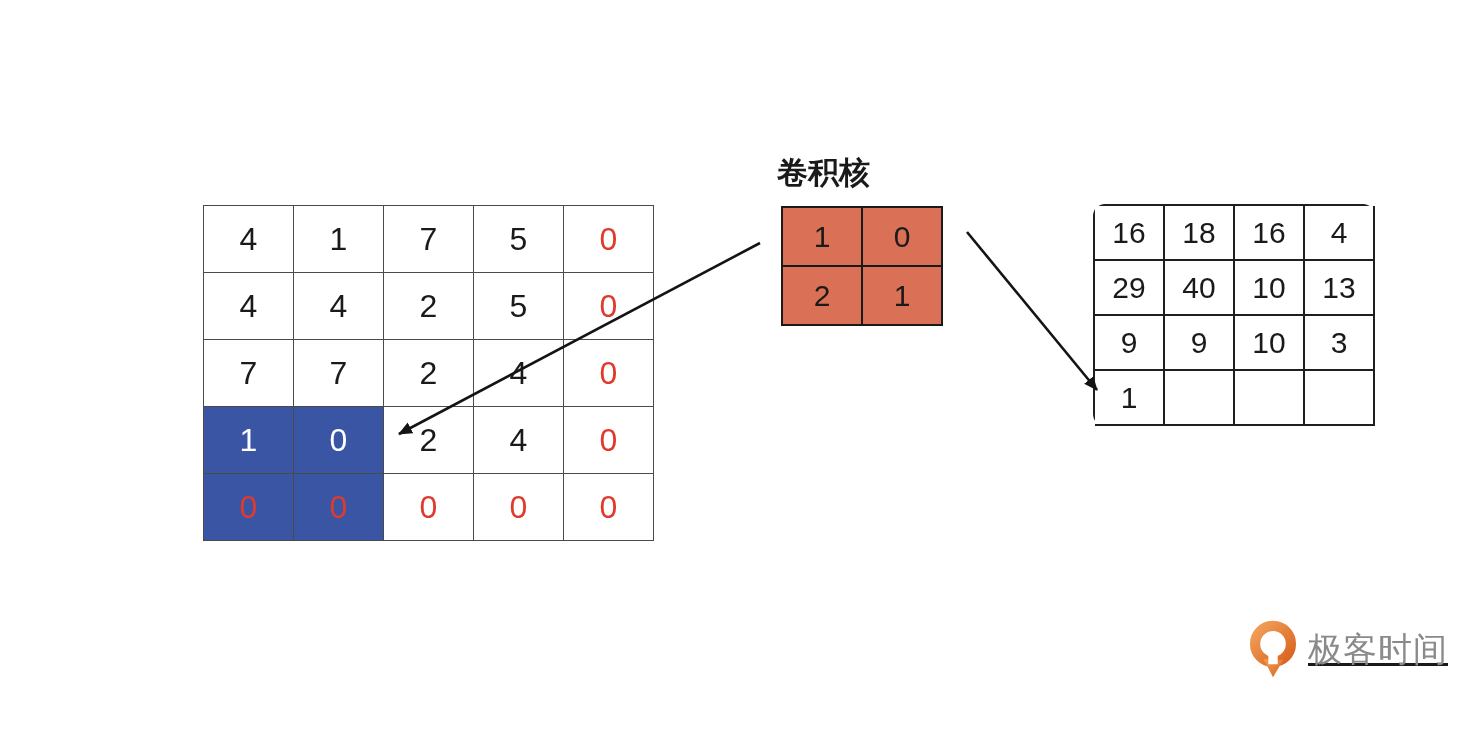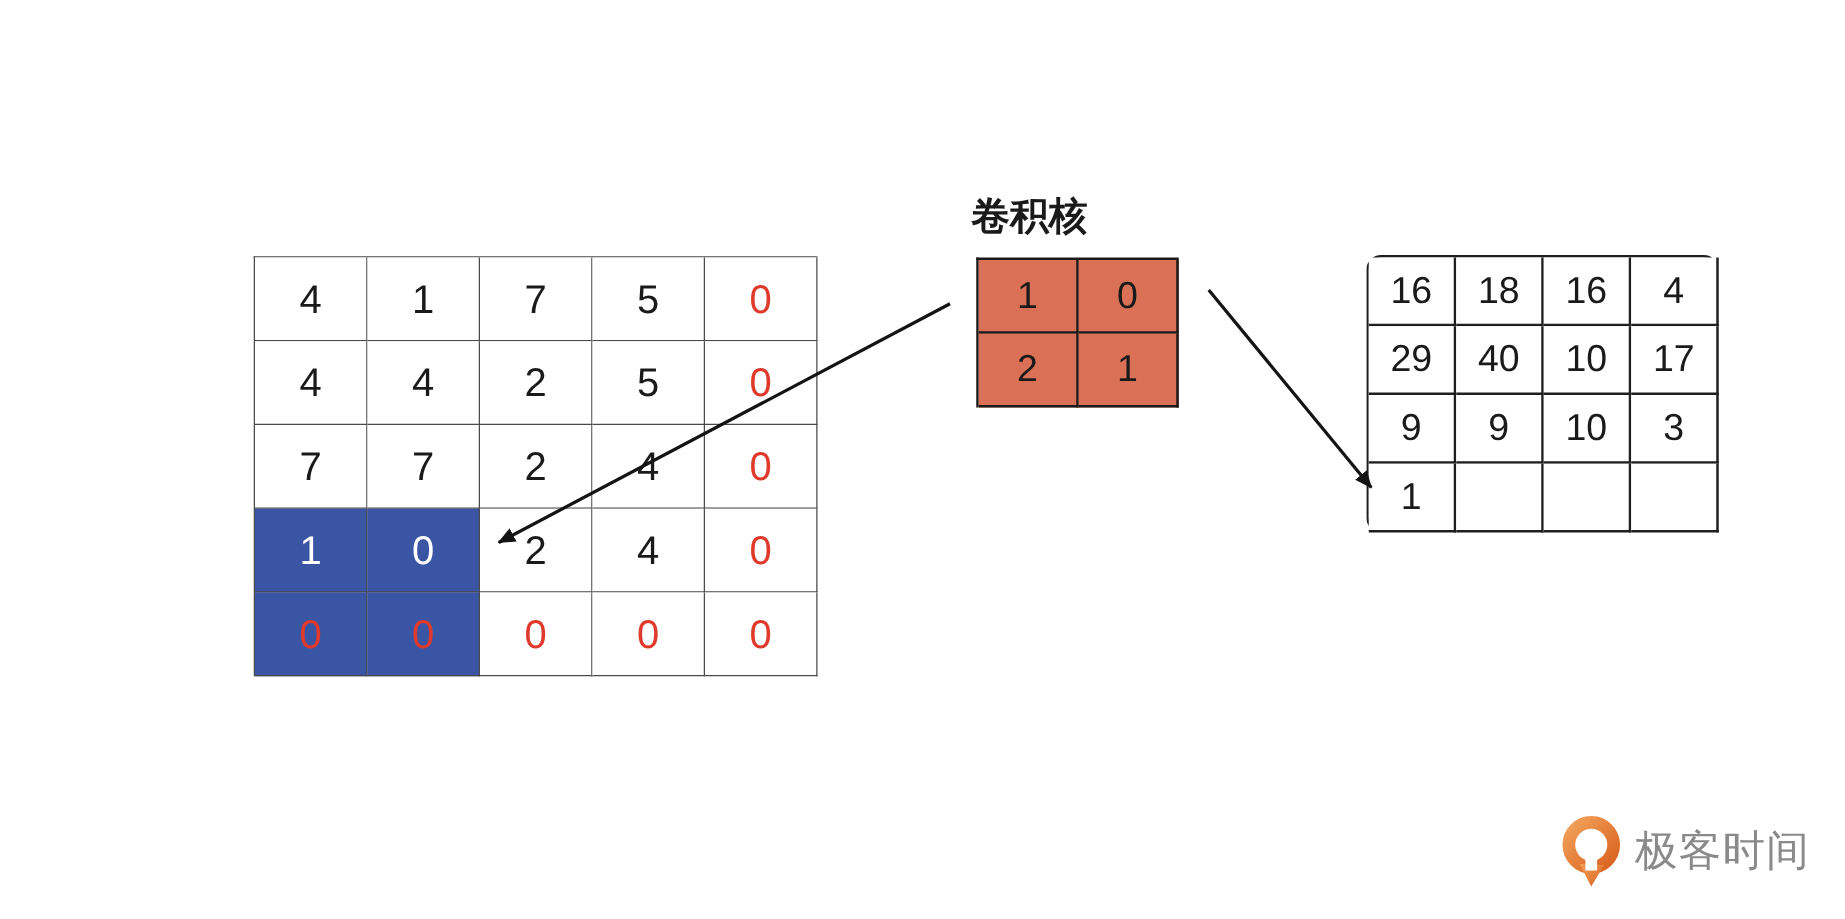--- a/index.html
+++ b/index.html
@@ -52,22 +52,22 @@
     grid-template-columns:repeat(4,70px); grid-auto-rows:55px;
     border-top:2px solid var(--strong-line); border-left:2px solid var(--strong-line);border-radius:12px;
   }
   .output-grid .cell{
     font-size:30px;
     border-right:2px solid var(--strong-line); border-bottom:2px solid var(--strong-line);
   }
   .arrows{position:absolute; left:0; top:0; pointer-events:none;}
   
   .logo{
-    position:absolute; left:1247px; top:652px;
-    display:flex; align-items:center; gap:9px;
+    position:absolute; left:1247px; top:620px;
+    display:flex; align-items:center; gap:9px;text-decoration:underline;
   }
   .logo-text{
     font-size:34px; color:var(--logo-gray); letter-spacing:1px;
     line-height:1; white-space:nowrap;
   }
 </style>
 </head>
 <body>
 
 <div class="canvas">
@@ -115,21 +115,21 @@
 
   <div class="grid output-grid">
     <div class="cell">16</div>
     <div class="cell">18</div>
     <div class="cell">16</div>
     <div class="cell">4</div>
 
     <div class="cell">29</div>
     <div class="cell">40</div>
     <div class="cell">10</div>
-    <div class="cell">17</div>
+    <div class="cell">13</div>
 
     <div class="cell">9</div>
     <div class="cell">9</div>
     <div class="cell">10</div>
     <div class="cell">3</div>
 
     <div class="cell">1</div>
     <div class="cell"></div>
     <div class="cell"></div>
     <div class="cell"></div>

